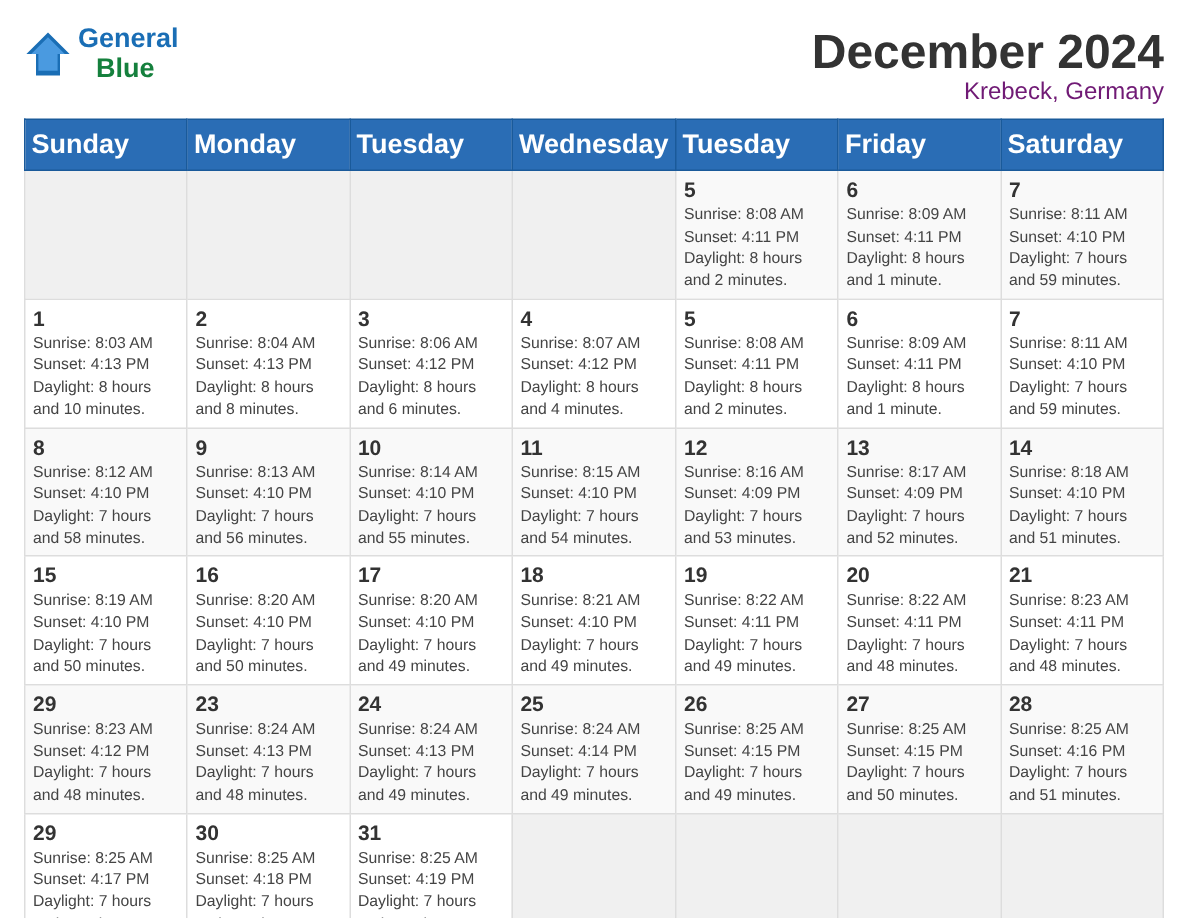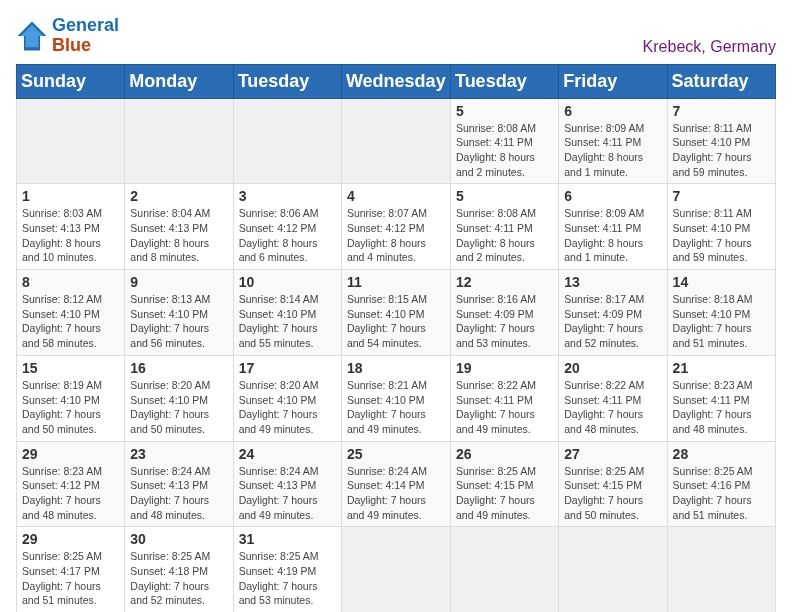--- a/index.html
+++ b/index.html
@@ -6,21 +6,21 @@
     body {
       font-family: Arial, sans-serif;
       background: #fff;
       width: 792px;
       min-height: 612px;
       padding: 16px;
     }
     .header {
       display: flex;
       justify-content: space-between;
-      align-items: flex-end;
+      align-items: flex-start;
       margin-bottom: 8px;
     }
     .logo {
       display: flex;
       align-items: center;
       gap: 4px;
     }
     .logo-text {
       font-size: 18px;
       font-weight: bold;
@@ -94,24 +94,25 @@
 <body>
 
 <div class="header">
   <div class="logo">
     <svg class="logo-icon" viewBox="0 0 40 40">
       <polygon points="20,2 38,20 30,20 30,38 10,38 10,20 2,20" fill="#1a6eb5"></polygon>
       <polygon points="20,6 34,20 28,20 28,34 12,34 12,20 6,20" fill="#4a9ae0"></polygon>
     </svg>
     <div class="logo-text">
       <div><span>General</span></div>
-      <div><span style="color:#c2410c;">Blue</span></div>
+      <div><span style="color:#15803d;margin-left:12px;">Blue</span></div>
     </div>
   </div>
   <div class="title-block">
+    <h1>December 2024</h1>
     <h2>Krebeck, Germany</h2>
   </div>
 </div>
 
 <table>
   <thead>
     <tr>
       <th>Sunday</th>
       <th>Monday</th>
       <th>Tuesday</th>

